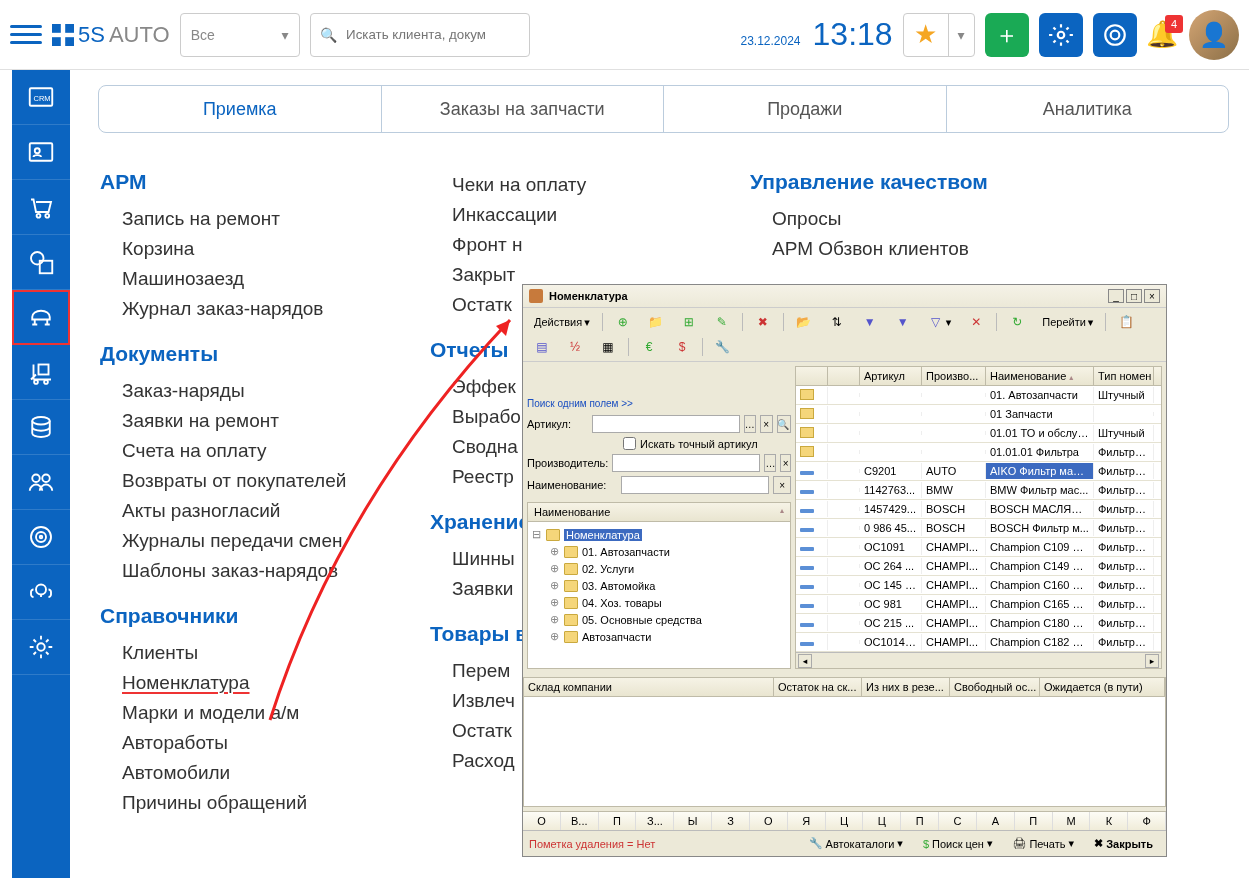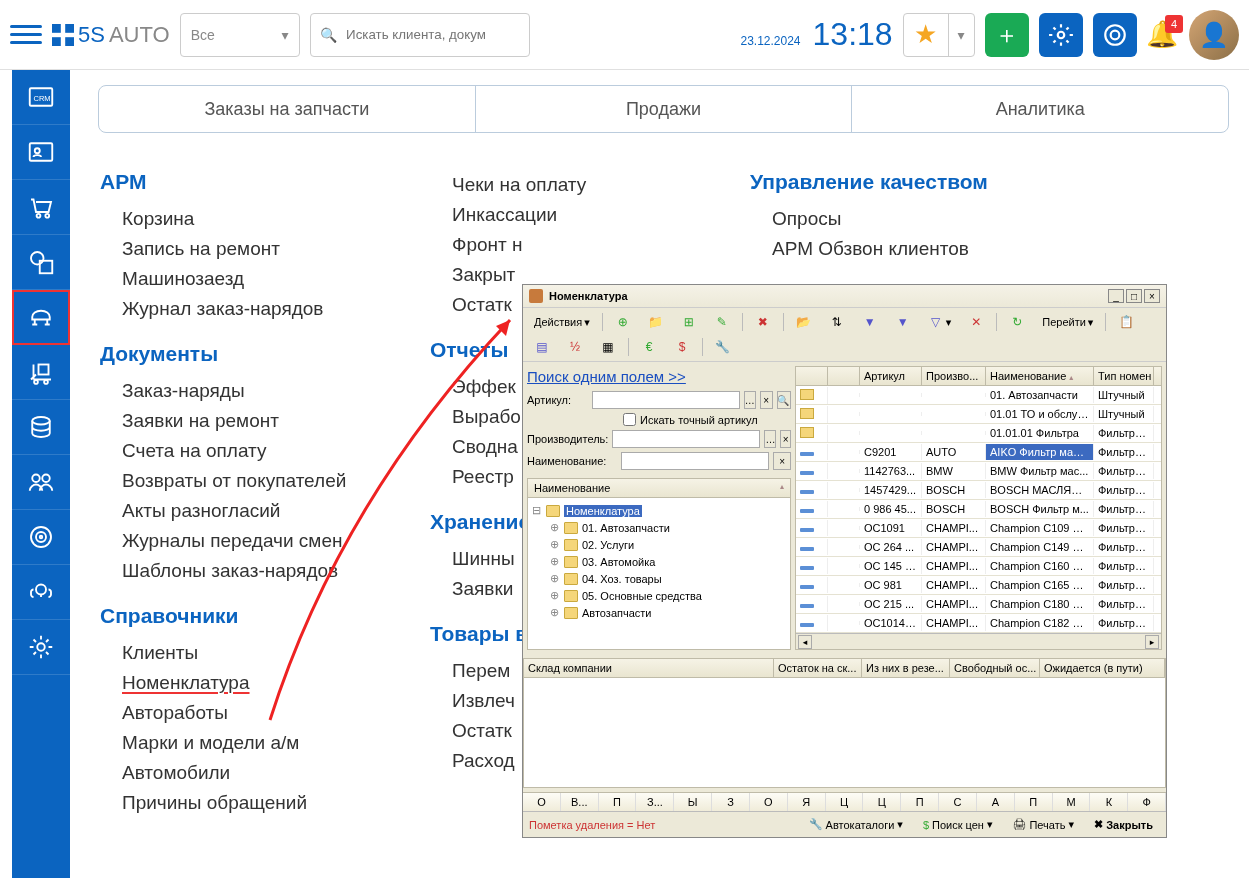--- a/index.html
+++ b/index.html
@@ -56,21 +56,21 @@
 .winbtns { display: flex; gap: 2px; }
 .winbtn { width: 16px; height: 14px; border: 1px solid #888; background: #ece9d8; display: flex; align-items: center; justify-content: center; cursor: pointer; font-size: 10px; }
 
 .toolbar { padding: 3px 4px; display: flex; align-items: center; gap: 3px; flex-wrap: wrap; border-bottom: 1px solid #ccc; }
 .tb-btn { padding: 2px 6px; border: 1px solid transparent; cursor: pointer; display: flex; align-items: center; gap: 2px; font-size: 11px; }
 .tb-icon { width: 16px; height: 16px; display: inline-flex; align-items: center; justify-content: center; border-radius: 2px; font-size: 12px; }
 .tb-sep { width: 1px; height: 18px; background: #bbb; margin: 0 2px; }
 
 .dialog-body { display: flex; gap: 4px; padding: 4px; }
 .left-panel { width: 264px; display: flex; flex-direction: column; gap: 4px; }
-.search-link { color: #1a4ec0; font-size: 15px; text-decoration: underline; padding: 2px 0; }
+.search-link { color: #1a4ec0; font-size: 10px; padding: 2px 0; margin-top: 30px; }
 .form-row { display: flex; align-items: center; gap: 4px; font-size: 11px; }
 .form-row label { width: 92px; }
 .form-row input { flex: 1; height: 18px; border: 1px solid #aaa; padding: 0 2px; font-size: 11px; }
 .form-row .btn-sm { width: 18px; height: 18px; border: 1px solid #aaa; background: #ece9d8; display: flex; align-items: center; justify-content: center; font-size: 10px; cursor: pointer; }
 .checkbox-row { display: flex; align-items: flex-end; gap: 4px; padding-left: 96px; font-size: 11px; }
 
 .tree-panel { border: 1px solid #bfbba8; background: #fff; margin-top: 4px; flex: 1; }
 .tree-header { background: linear-gradient(#f6f3e6, #e9e5d0); padding: 3px 6px; display: flex; justify-content: space-between; border-bottom: 1px solid #bfbba8; }
 .tree-body { padding: 4px; font-size: 11px; }
 .tree-item { display: flex; align-items: center; gap: 4px; padding: 2px 0; }
@@ -234,45 +234,46 @@
     </div>
   <div class="sidebar-item">
       <svg viewBox="0 0 24 24">
         <circle cx="12" cy="12" r="3"></circle>
         <path d="M12 3v3M12 18v3M3 12h3M18 12h3M6 6l2 2M16 16l2 2M6 18l2-2M16 8l2-2"></path>
       </svg>
     </div>
 </div>
 
 <div class="tab-strip">
+  <div class="tab active">Приемка</div>
   <div class="tab">Заказы на запчасти</div>
   <div class="tab">Продажи</div>
   <div class="tab">Аналитика</div>
 </div>
 
 <div class="menu-area">
   <div class="menu-col">
     <h3>АРМ</h3>
+    <div class="item">Запись на ремонт</div>
     <div class="item">Корзина</div>
-    <div class="item">Запись на ремонт</div>
     <div class="item">Машинозаезд</div>
     <div class="item">Журнал заказ-нарядов</div>
     <h3>Документы</h3>
     <div class="item">Заказ-наряды</div>
     <div class="item">Заявки на ремонт</div>
     <div class="item">Счета на оплату</div>
     <div class="item">Возвраты от покупателей</div>
     <div class="item">Акты разногласий</div>
     <div class="item">Журналы передачи смен</div>
     <div class="item">Шаблоны заказ-нарядов</div>
     <h3>Справочники</h3>
     <div class="item">Клиенты</div>
     <div class="item underlined">Номенклатура</div>
+    <div class="item">Марки и модели а/м</div>
     <div class="item">Автоработы</div>
-    <div class="item">Марки и модели а/м</div>
     <div class="item">Автомобили</div>
     <div class="item">Причины обращений</div>
   </div>
   <div class="menu-col">
     <div class="item">Чеки на оплату</div>
     <div class="item">Инкассации</div>
     <div class="item">Фронт н</div>
     <div class="item">Закрыт</div>
     <div class="item">Остатк</div>
     <h3>Отчеты</h3>
@@ -469,20 +470,28 @@
               <div class="cell c-art"></div>
               <div class="cell c-man"></div>
               <div class="cell c-name name">01. Автозапчасти</div>
               <div class="cell c-type">Штучный</div>
             </div>
             <div class="row">
               <div class="cell c-icon"><span class="folder-icon-sm"></span></div>
               <div class="cell c-icon"></div>
               <div class="cell c-art"></div>
               <div class="cell c-man"></div>
+              <div class="cell c-name name">01 Запчасти</div>
+              <div class="cell c-type"></div>
+            </div>
+            <div class="row">
+              <div class="cell c-icon"><span class="folder-icon-sm"></span></div>
+              <div class="cell c-icon"></div>
+              <div class="cell c-art"></div>
+              <div class="cell c-man"></div>
               <div class="cell c-name name">01.01 ТО и обслуж...</div>
               <div class="cell c-type">Штучный</div>
             </div>
             <div class="row">
               <div class="cell c-icon"><span class="folder-icon-sm"></span></div>
               <div class="cell c-icon"></div>
               <div class="cell c-art"></div>
               <div class="cell c-man"></div>
               <div class="cell c-name name">01.01.01 Фильтра</div>
               <div class="cell c-type">Фильтр м...</div>

